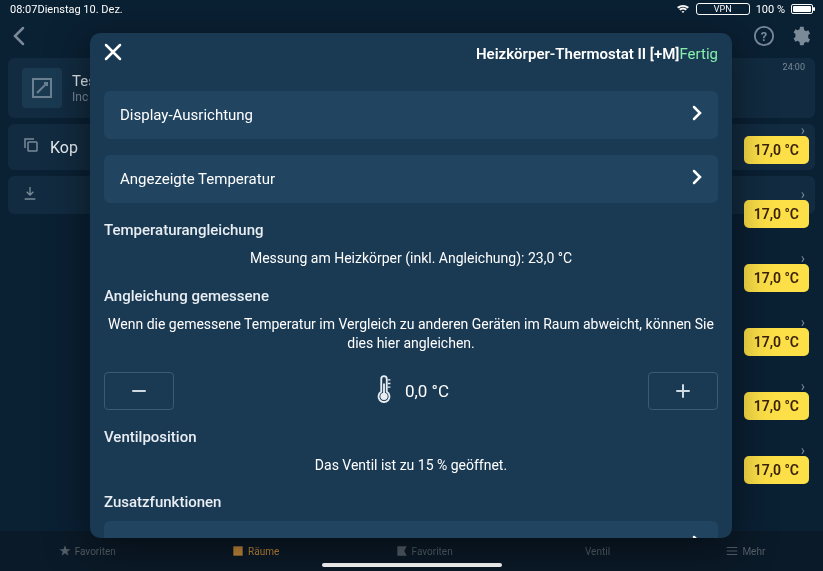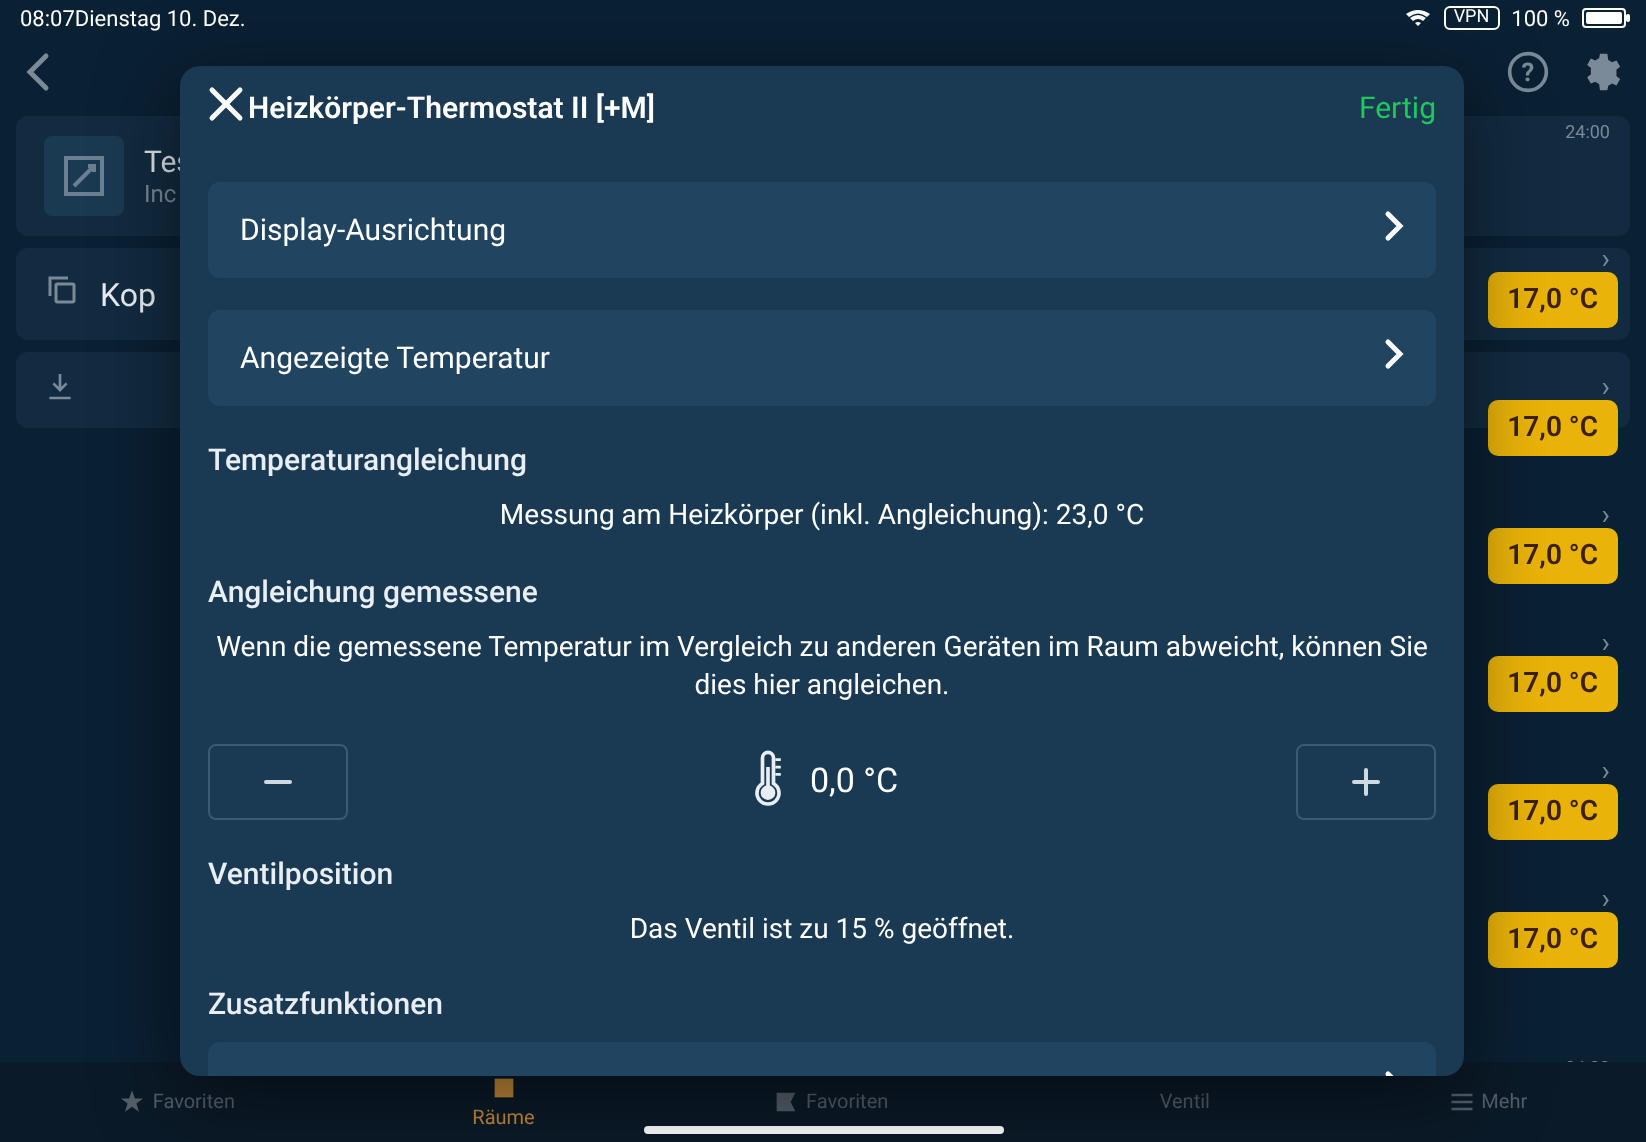--- a/index.html
+++ b/index.html
@@ -3,21 +3,21 @@
 <meta charset="utf-8">
 <style>
   * { margin: 0; padding: 0; box-sizing: border-box; font-family: -apple-system, BlinkMacSystemFont, "Segoe UI", Roboto, sans-serif; }
   body { width: 823px; height: 571px; background: #0a2033; color: #e8eef3; overflow: hidden; position: relative; }
 
   
   .status-bar { height: 18px; display: flex; align-items: center; justify-content: space-between; padding: 0 10px; font-size: 11px; color: #fff; }
   .status-left { display: flex; gap: 0; }
   .status-right { display: flex; align-items: center; gap: 6px; }
   .wifi-icon, .vpn-badge, .battery-icon { display: inline-flex; align-items: center; }
-  .vpn-badge { border: 1px solid #fff; border-radius: 3px; padding: 0 4px; font-size: 9px; }
+  .vpn-badge { border: 1px solid #fff; border-radius: 3px; padding: 0 17px; font-size: 9px; }
   .battery-rect { width: 22px; height: 10px; border: 1px solid #fff; border-radius: 2px; position: relative; }
   .battery-rect::after { content: ""; position: absolute; right: -3px; top: 2px; width: 2px; height: 4px; background: #fff; border-radius: 1px; }
   .battery-fill { position: absolute; left: 1px; top: 1px; bottom: 1px; right: 1px; background: #fff; border-radius: 1px; }
 
   
   .top-bar { height: 40px; display: flex; align-items: center; justify-content: space-between; padding: 0 12px; }
   .back-chevron { color: #7a8a98; font-size: 20px; }
   .top-right { display: flex; gap: 14px; color: #7a8a98; }
   .top-icon svg { width: 22px; height: 22px; fill: #7a8a98; }
 
@@ -27,36 +27,36 @@
   .bg-card .thumb { width: 40px; height: 40px; background: #1a3a52; display: flex; align-items: center; justify-content: center; border-radius: 4px; margin-right: 10px; }
   .bg-card .thumb svg { fill: #6b8090; width: 24px; height: 24px; }
   .bg-card-title { font-size: 15px; color: #e0e6eb; }
   .bg-card-sub { font-size: 12px; color: #7a8a98; }
   .bg-time { position: absolute; right: 10px; top: 4px; font-size: 9px; color: #7a8a98; }
   .bg-row { background: #122b40; border-radius: 6px; margin-bottom: 6px; height: 46px; display: flex; align-items: center; padding: 0 14px; }
   .bg-row-small { height: 38px; }
   .bg-row .icon { margin-right: 10px; color: #7a8a98; }
   .temp-rows { position: absolute; right: 0; top: 60px; width: 100%; }
   .temp-row { height: 64px; display: flex; align-items: center; justify-content: flex-end; padding-right: 6px; position: relative; }
-  .temp-chip { background: #eab308; color: #3a2108; font-weight: 600; font-size: 14px; padding: 6px 10px; border-radius: 5px; min-width: 62px; text-align: center; }
+  .temp-chip { background: #fde047; color: #3a2108; font-weight: 600; font-size: 14px; padding: 6px 10px; border-radius: 5px; min-width: 62px; text-align: center; }
   .temp-chevron { position: absolute; right: 10px; top: 4px; color: #7a8a98; font-size: 14px; }
 
   
   .tab-bar { position: absolute; bottom: 0; left: 0; right: 0; height: 40px; background: #0b1a28; display: flex; justify-content: space-around; align-items: center; }
   .tab-item { display: flex; align-items: center; gap: 3px; color: #555f68; font-size: 10px; }
-  .tab-item.active { color: #c58a3a; flex-direction: column; }
+  .tab-item.active { color: #c58a3a; }
   .tab-item svg { width: 14px; height: 14px; fill: currentColor; }
   .home-indicator { position: absolute; bottom: 4px; left: 50%; transform: translateX(-50%); width: 180px; height: 4px; background: #fff; border-radius: 3px; }
 
   
   .modal { position: absolute; top: 33px; left: 90px; width: 642px; height: 505px; background: #1a3953; border-radius: 10px; box-shadow: 0 10px 40px rgba(0,0,0,0.5); display: flex; flex-direction: column; overflow: hidden; }
   .modal-header { height: 42px; display: flex; align-items: center; justify-content: space-between; padding: 0 14px; }
   .modal-close { color: #fff; font-size: 20px; cursor: pointer; width: 20px; }
-  .modal-title { flex: 1; text-align: left; font-size: 15px; font-weight: 600; color: #fff; }
-  .modal-done { color: #22c55e; font-size: 15px; cursor: pointer; text-align: right; }
+  .modal-title { flex: 1; text-align: right; font-size: 15px; font-weight: 600; color: #fff; }
+  .modal-done { color: #86efac; font-size: 15px; cursor: pointer; text-align: right; }
 
   .modal-body { flex: 1; overflow-y: auto; padding: 0 14px 14px; }
   .nav-row { background: #214561; border-radius: 6px; height: 48px; display: flex; align-items: center; justify-content: space-between; padding: 0 16px; margin-bottom: 10px; font-size: 15px; color: #fff; cursor: pointer; margin-top: 16px; }
   .nav-row .chev { color: #fff; font-size: 16px; }
 
   .section-label { font-size: 15px; color: #e8eef3; margin: 18px 0 10px; font-weight: 500; }
   .section-info { font-size: 14px; color: #ffffff; line-height: 1.4; text-align: center; }
 
   .stepper-row { display: flex; align-items: center; justify-content: space-between; margin-top: 18px; }
   .step-btn { width: 70px; height: 38px; border: 1px solid #3a5a75; background: transparent; border-radius: 4px; display: flex; align-items: center; justify-content: center; color: #cfd9e2; font-size: 24px; cursor: pointer; }

